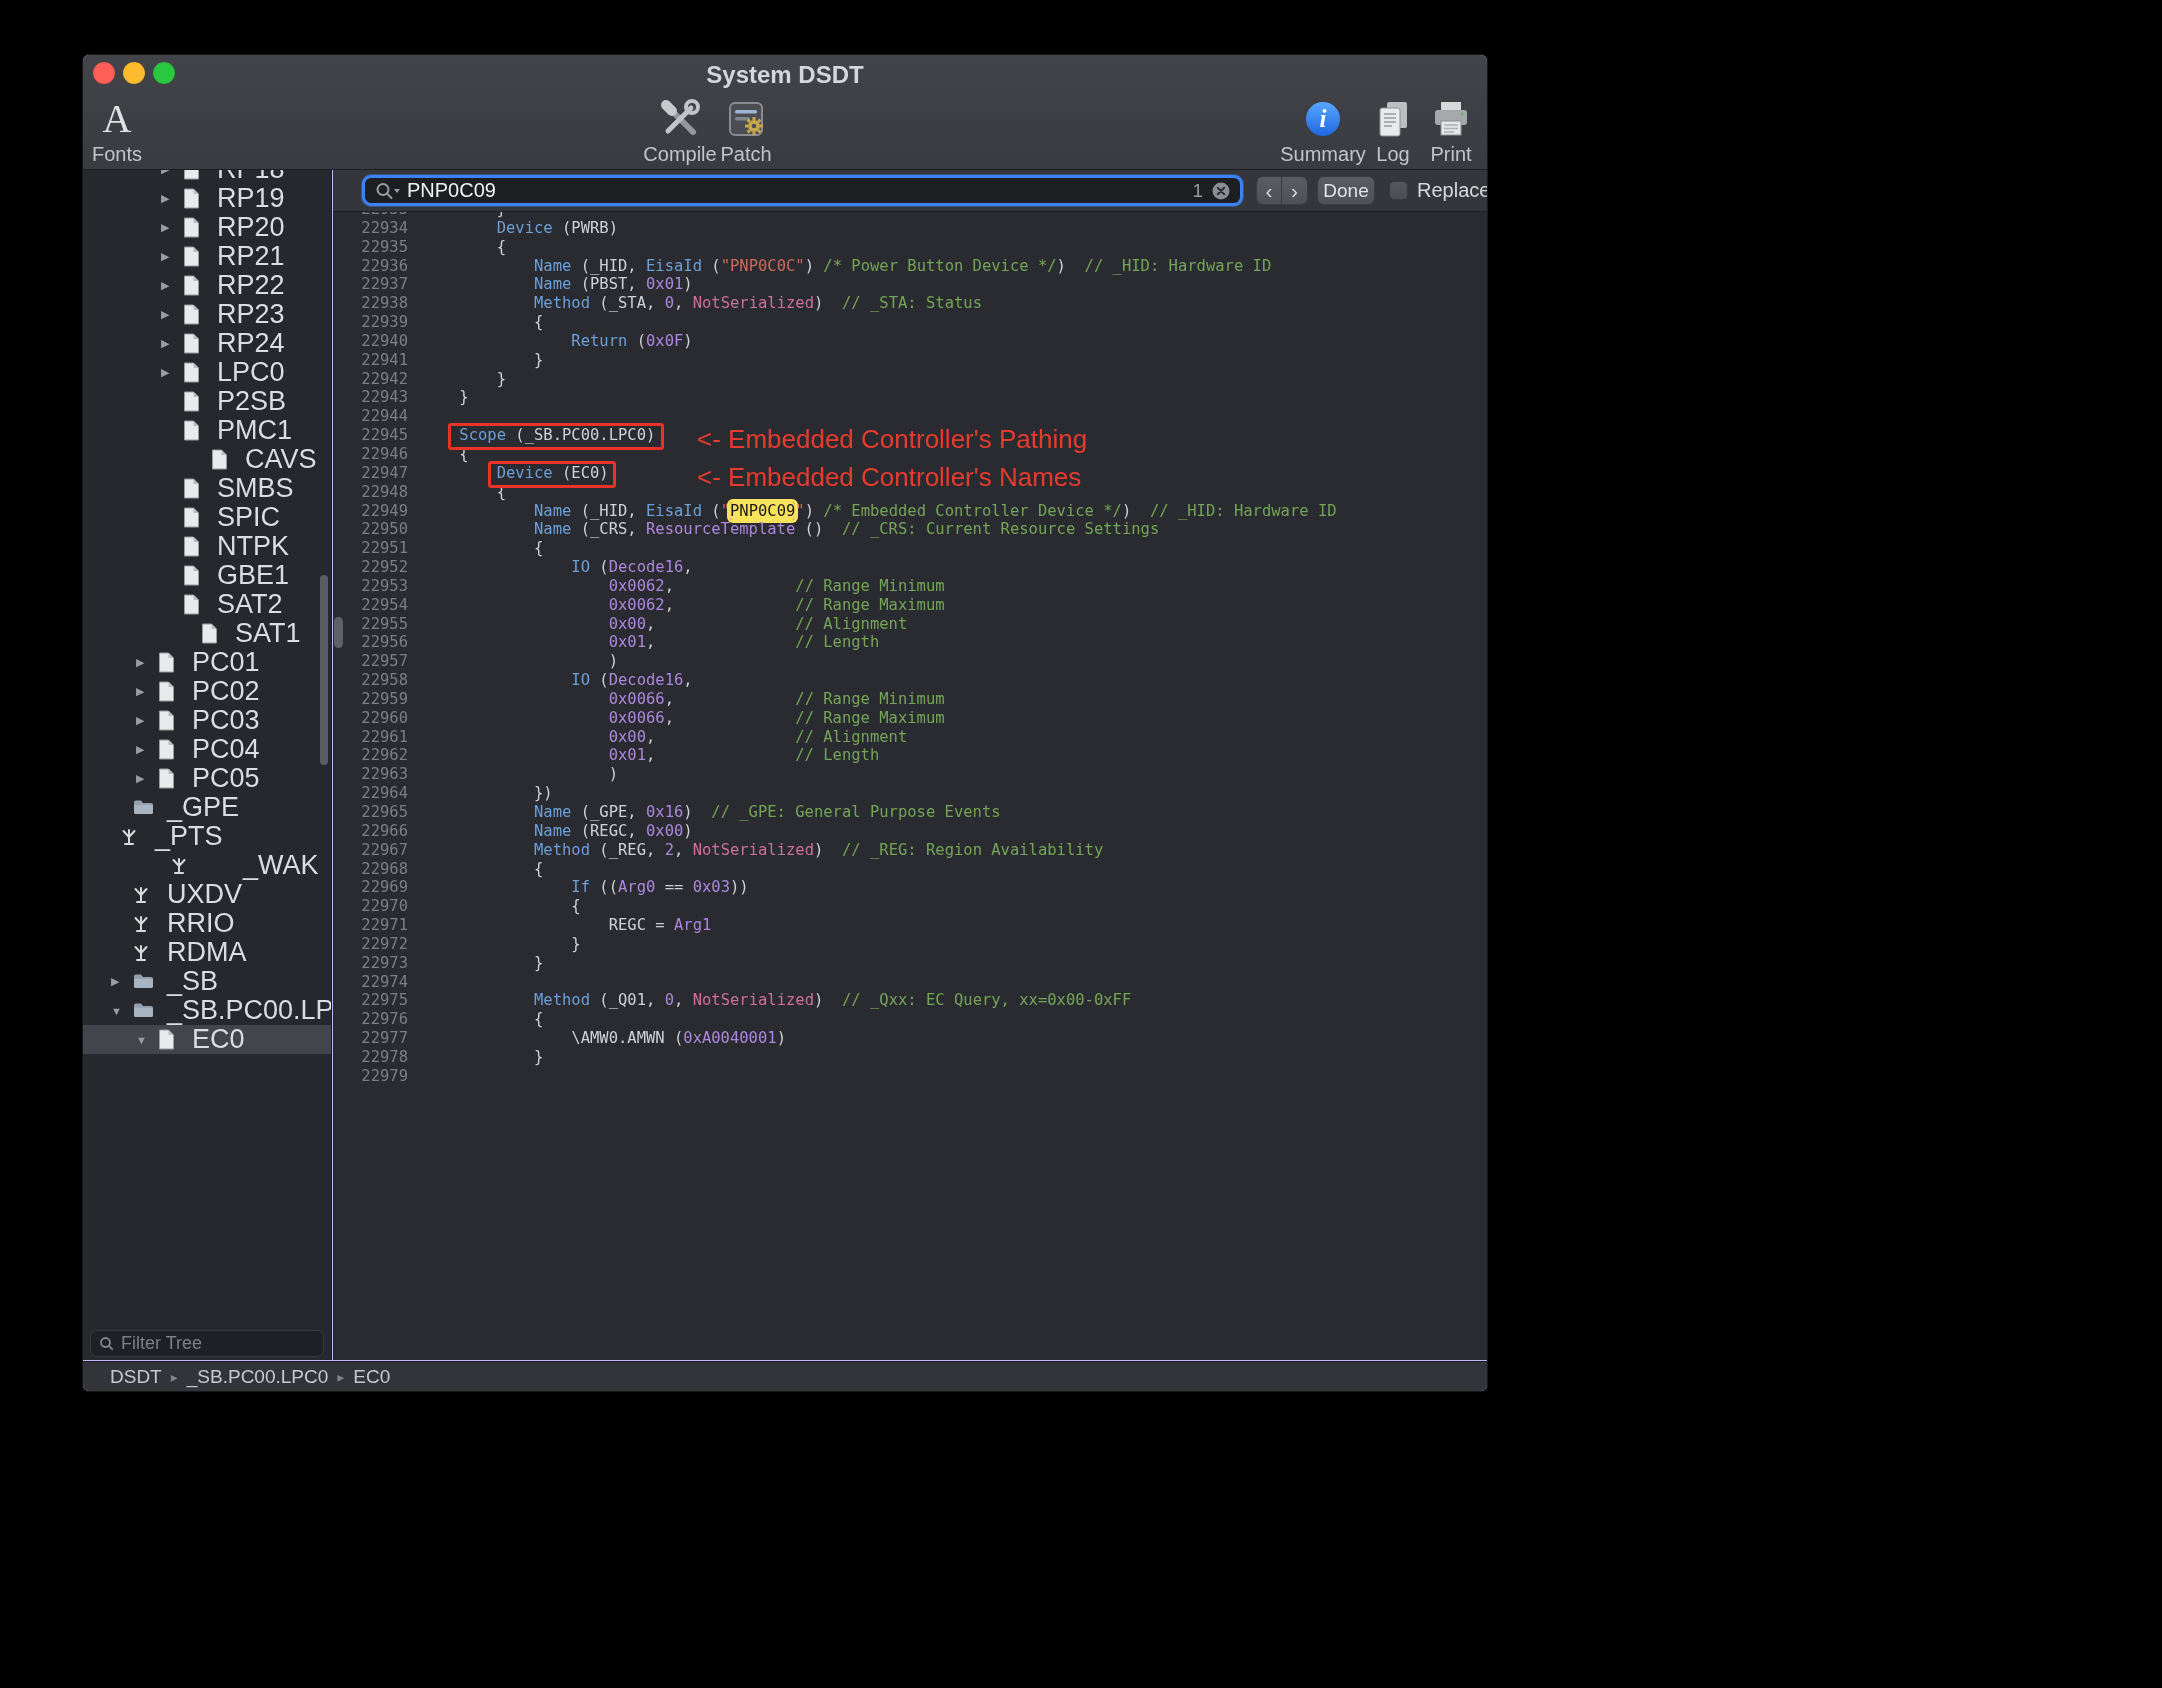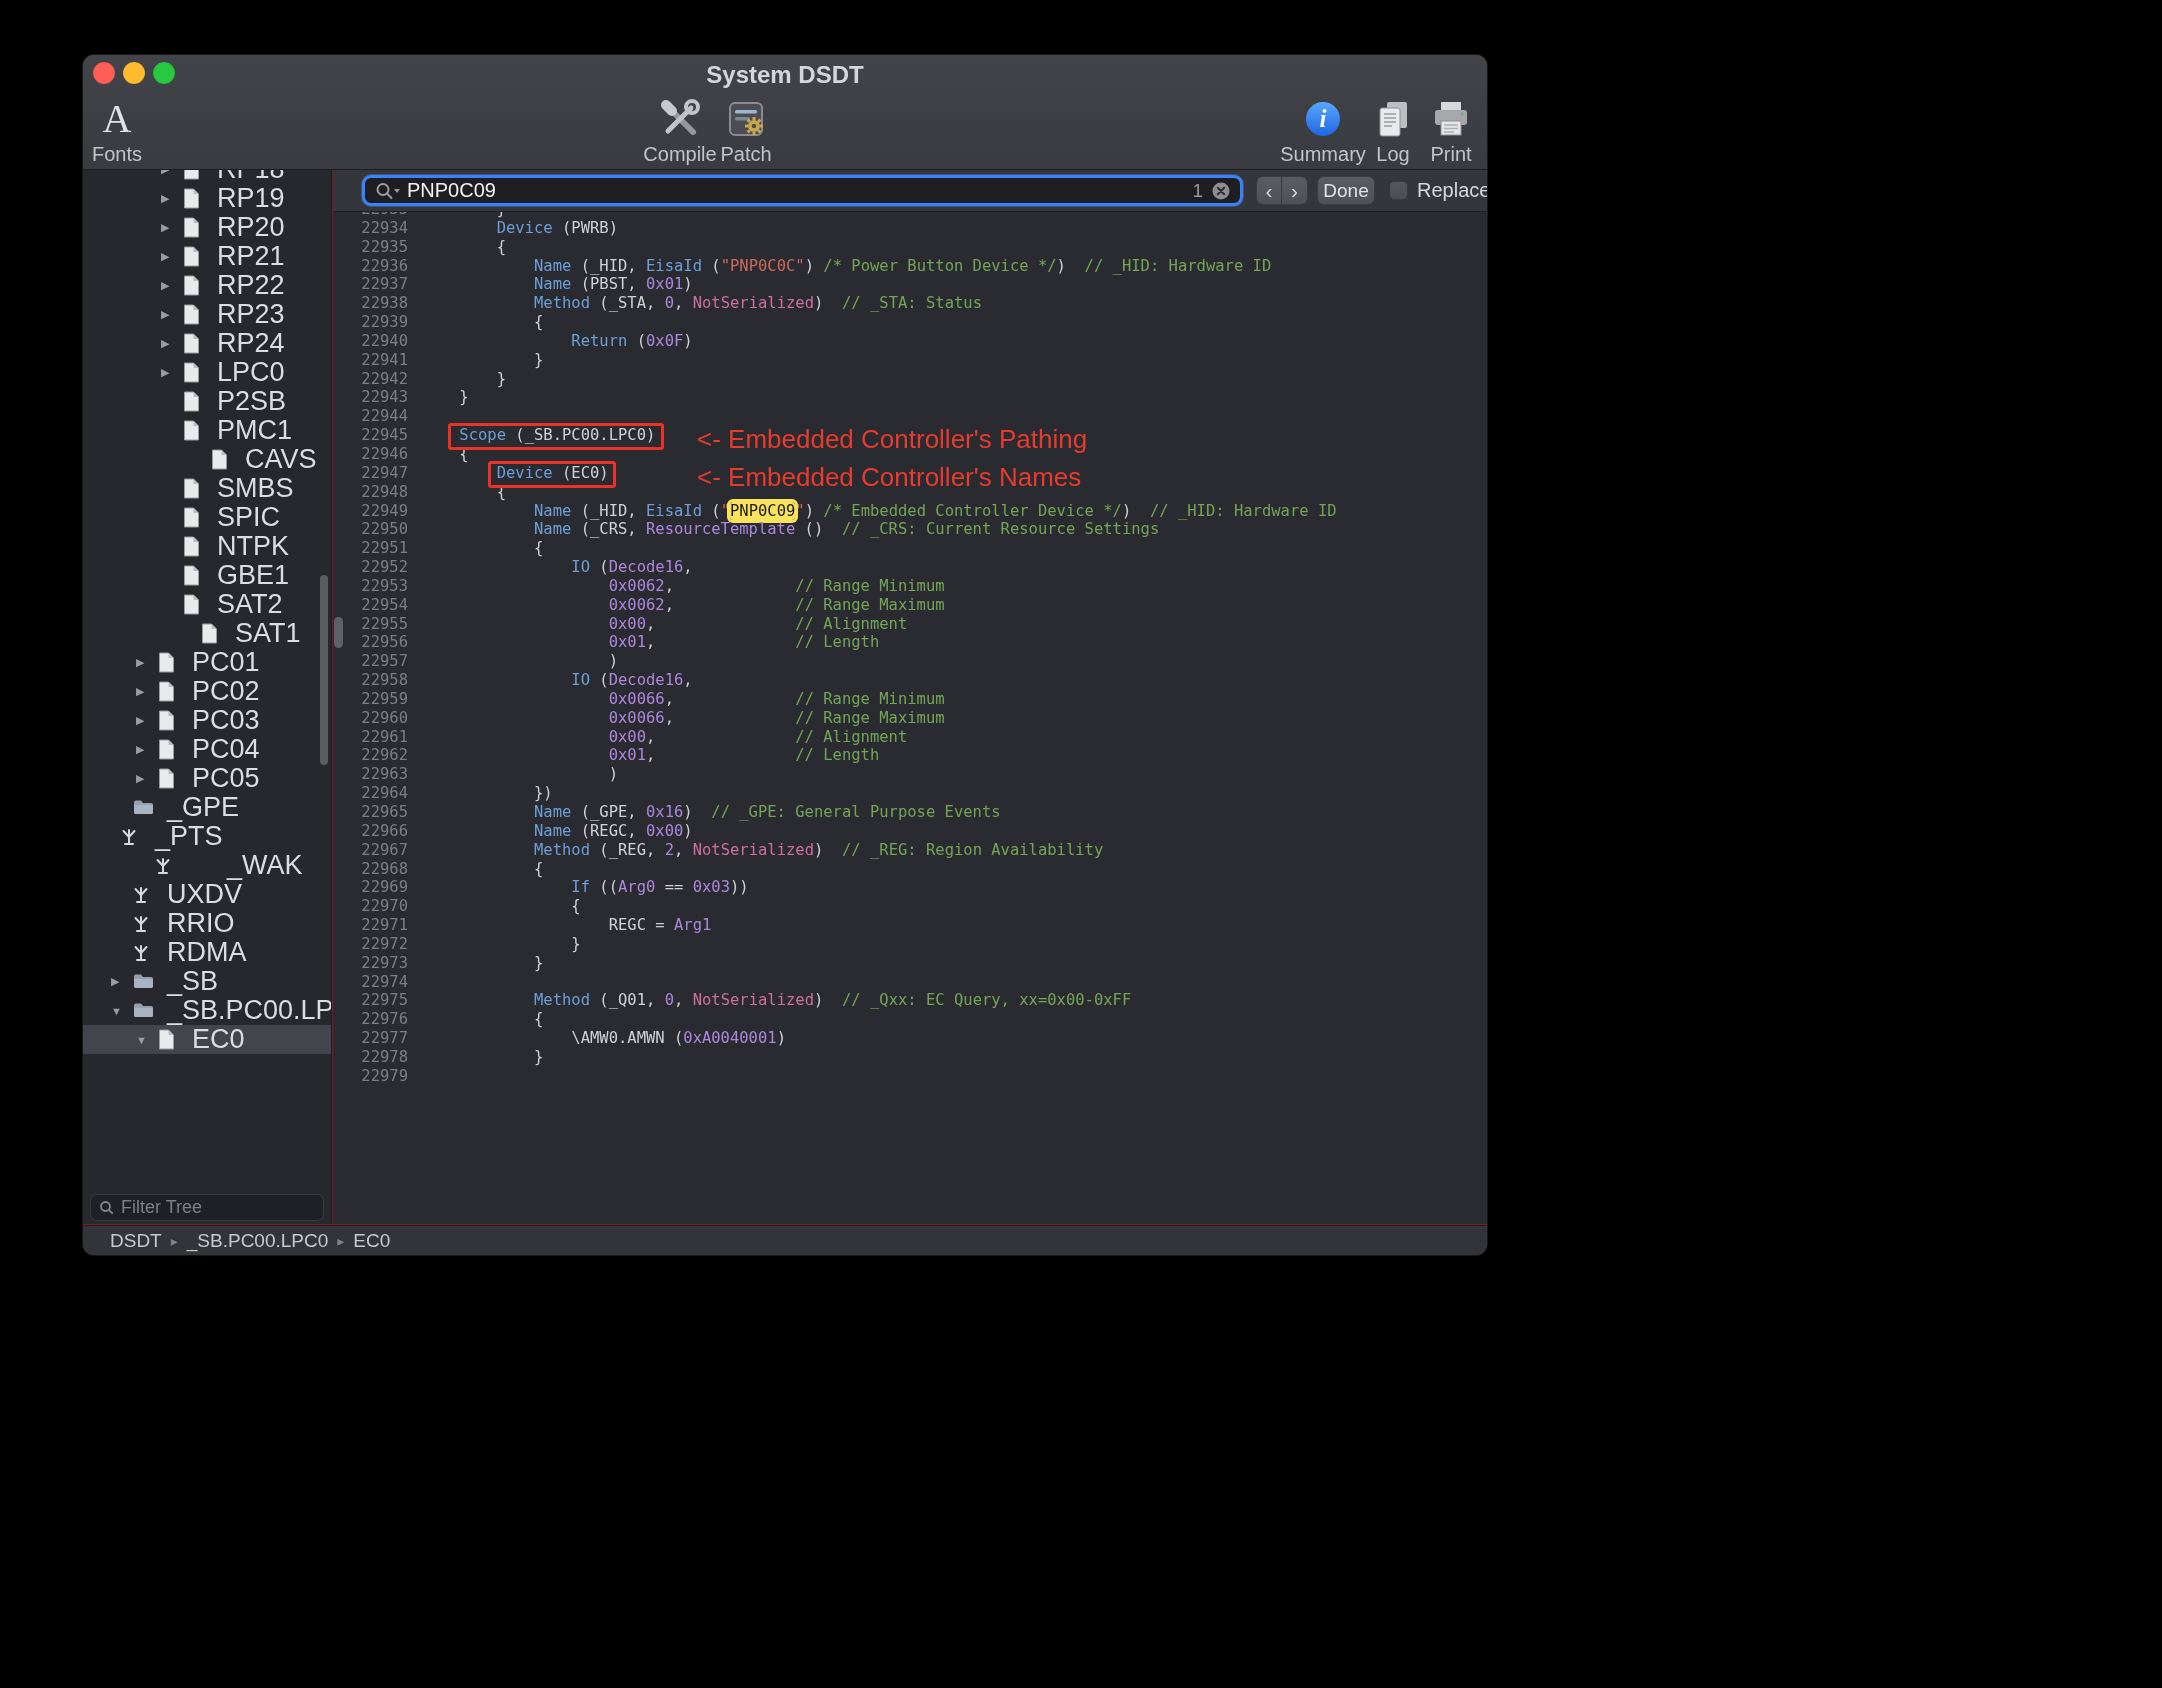--- a/index.html
+++ b/index.html
@@ -4,22 +4,22 @@
 <style>
   * { margin:0; padding:0; box-sizing:border-box; }
   html,body { background:#000; }
   body {
     width:2162px; height:1688px; position:relative; overflow:hidden;
     font-family:"Liberation Sans", sans-serif;
   }
 
   
   .window {
-    position:absolute; left:83px; top:55px; width:1404px; height:1200px;
-    background:#7f1d1d; border-radius:11px; overflow:hidden;
+    position:absolute; left:83px; top:55px; width:1404px; height:1336px;
+    background:#c4b5fd; border-radius:6px; overflow:hidden;
     box-shadow:0 0 0 1px rgba(255,255,255,.09), 0 40px 100px rgba(0,0,0,.85);
   }
 
   
   .chrome {
     position:absolute; left:0; top:0; right:0; height:115px;
     background:linear-gradient(#434449, #3a3b40);
     border-bottom:1px solid #1e1f23;
   }
   .tl { position:absolute; top:7px; width:22px; height:22px; border-radius:50%;
@@ -490,21 +490,21 @@
               <g stroke="#d8d9db" stroke-width="2" stroke-linecap="round" fill="none">
                 <path d="M8 3v14"></path>
                 <path d="M8 10L2.5 4"></path>
                 <path d="M8 10l5.5-6"></path>
                 <path d="M4 17h8"></path>
               </g>
             </svg>
           </span>
           <span class="tlabel">_PTS</span>
         </div>
-        <div class="trow" style="padding-left: 12px; gap: 38px;">
+        <div class="trow" style="padding-left: 28px; gap: 38px;">
           <span class="tri"></span>
           <span class="ticon">
             <svg width="16" height="20" viewBox="0 0 16 20">
               <g stroke="#d8d9db" stroke-width="2" stroke-linecap="round" fill="none">
                 <path d="M8 3v14"></path>
                 <path d="M8 10L2.5 4"></path>
                 <path d="M8 10l5.5-6"></path>
                 <path d="M4 17h8"></path>
               </g>
             </svg>

